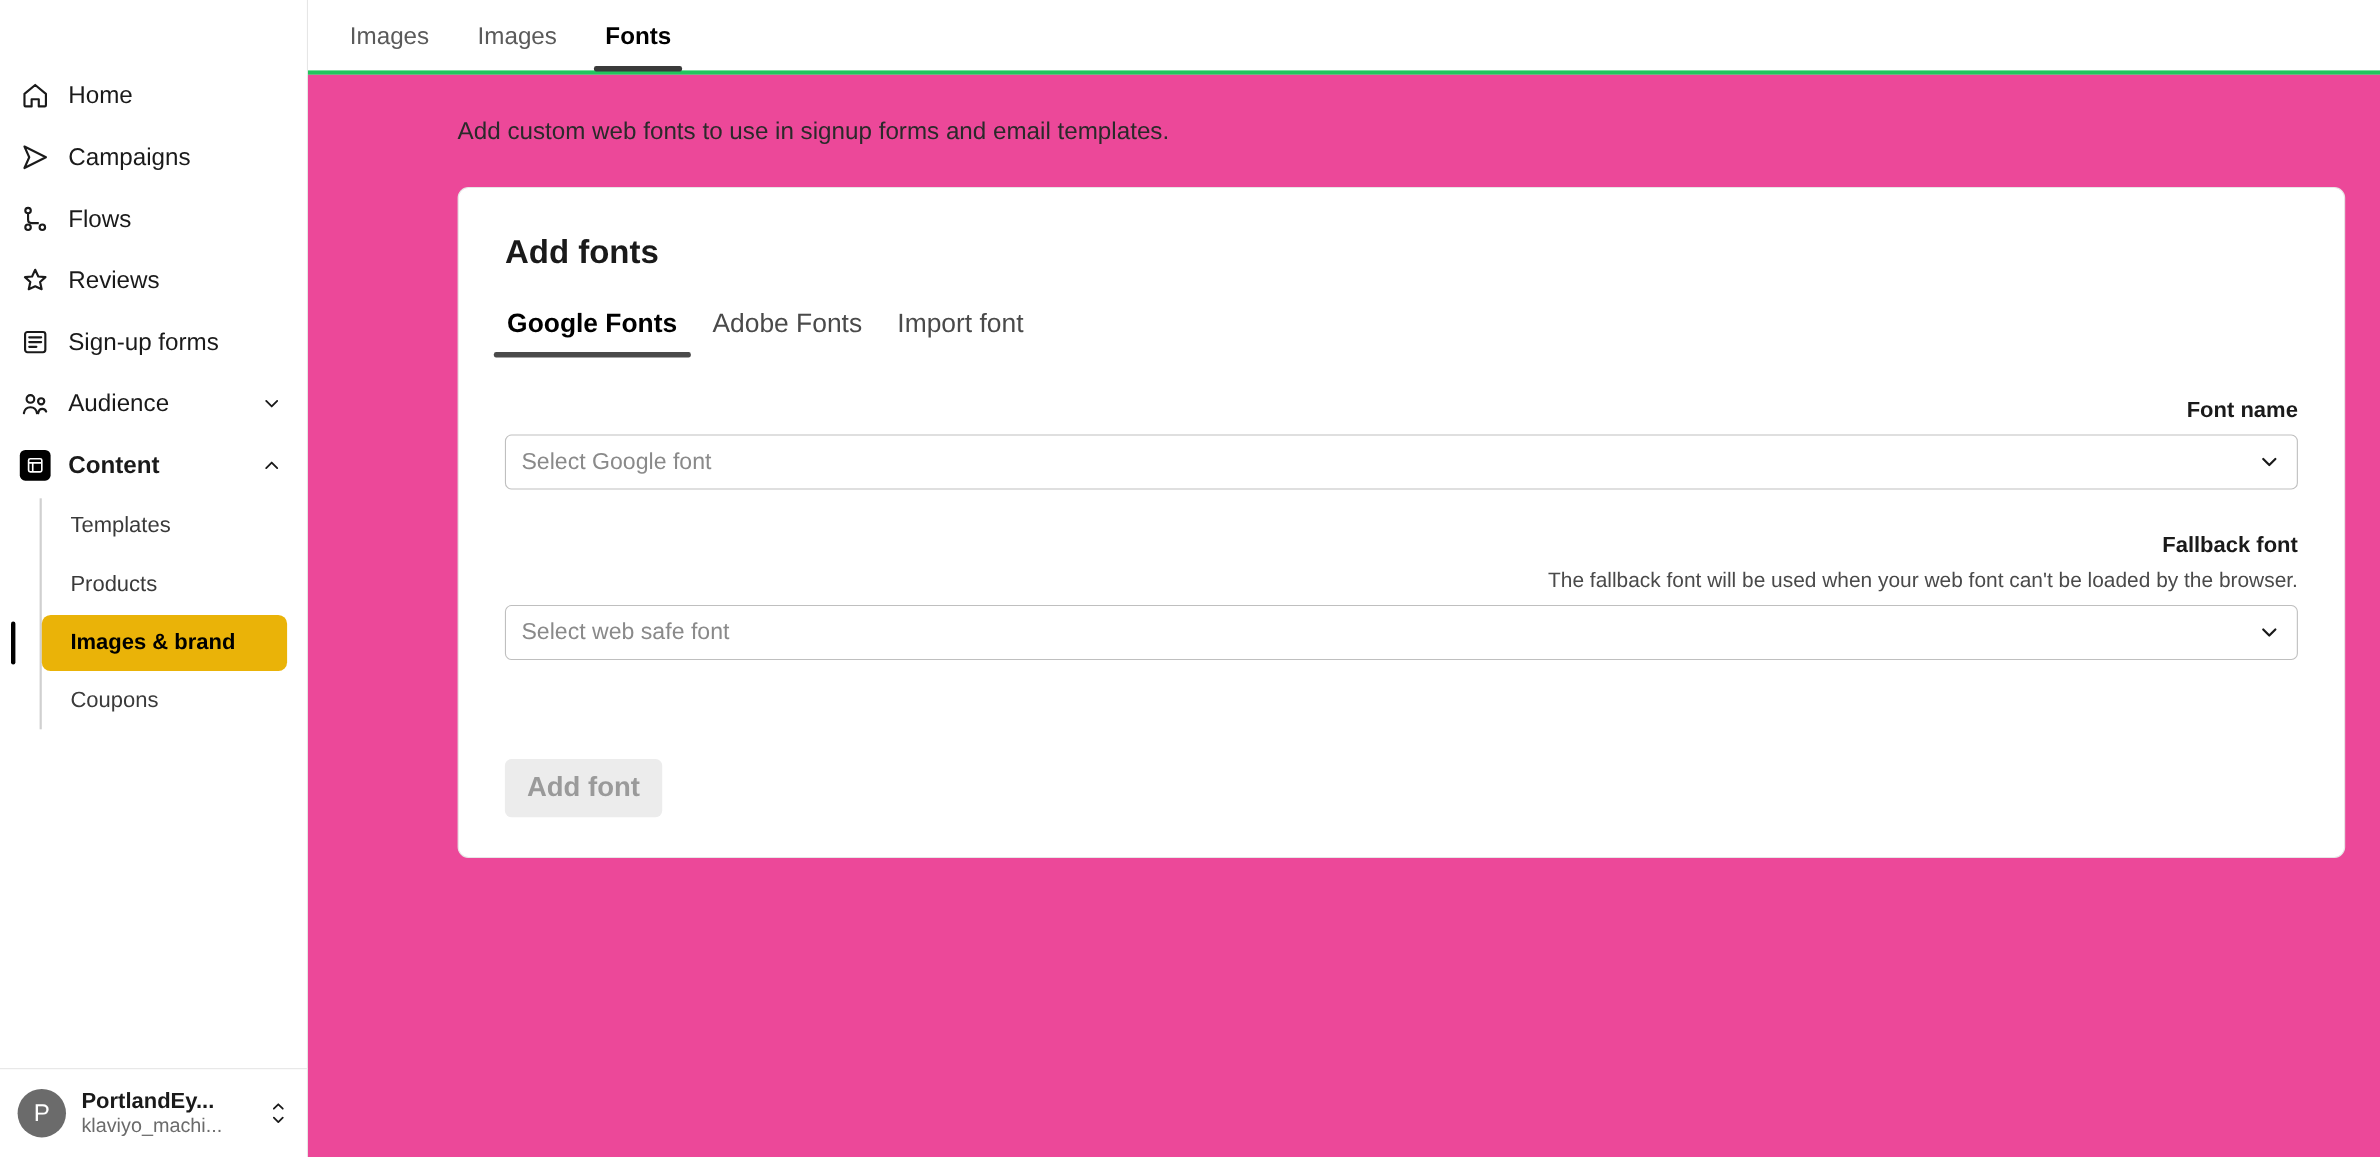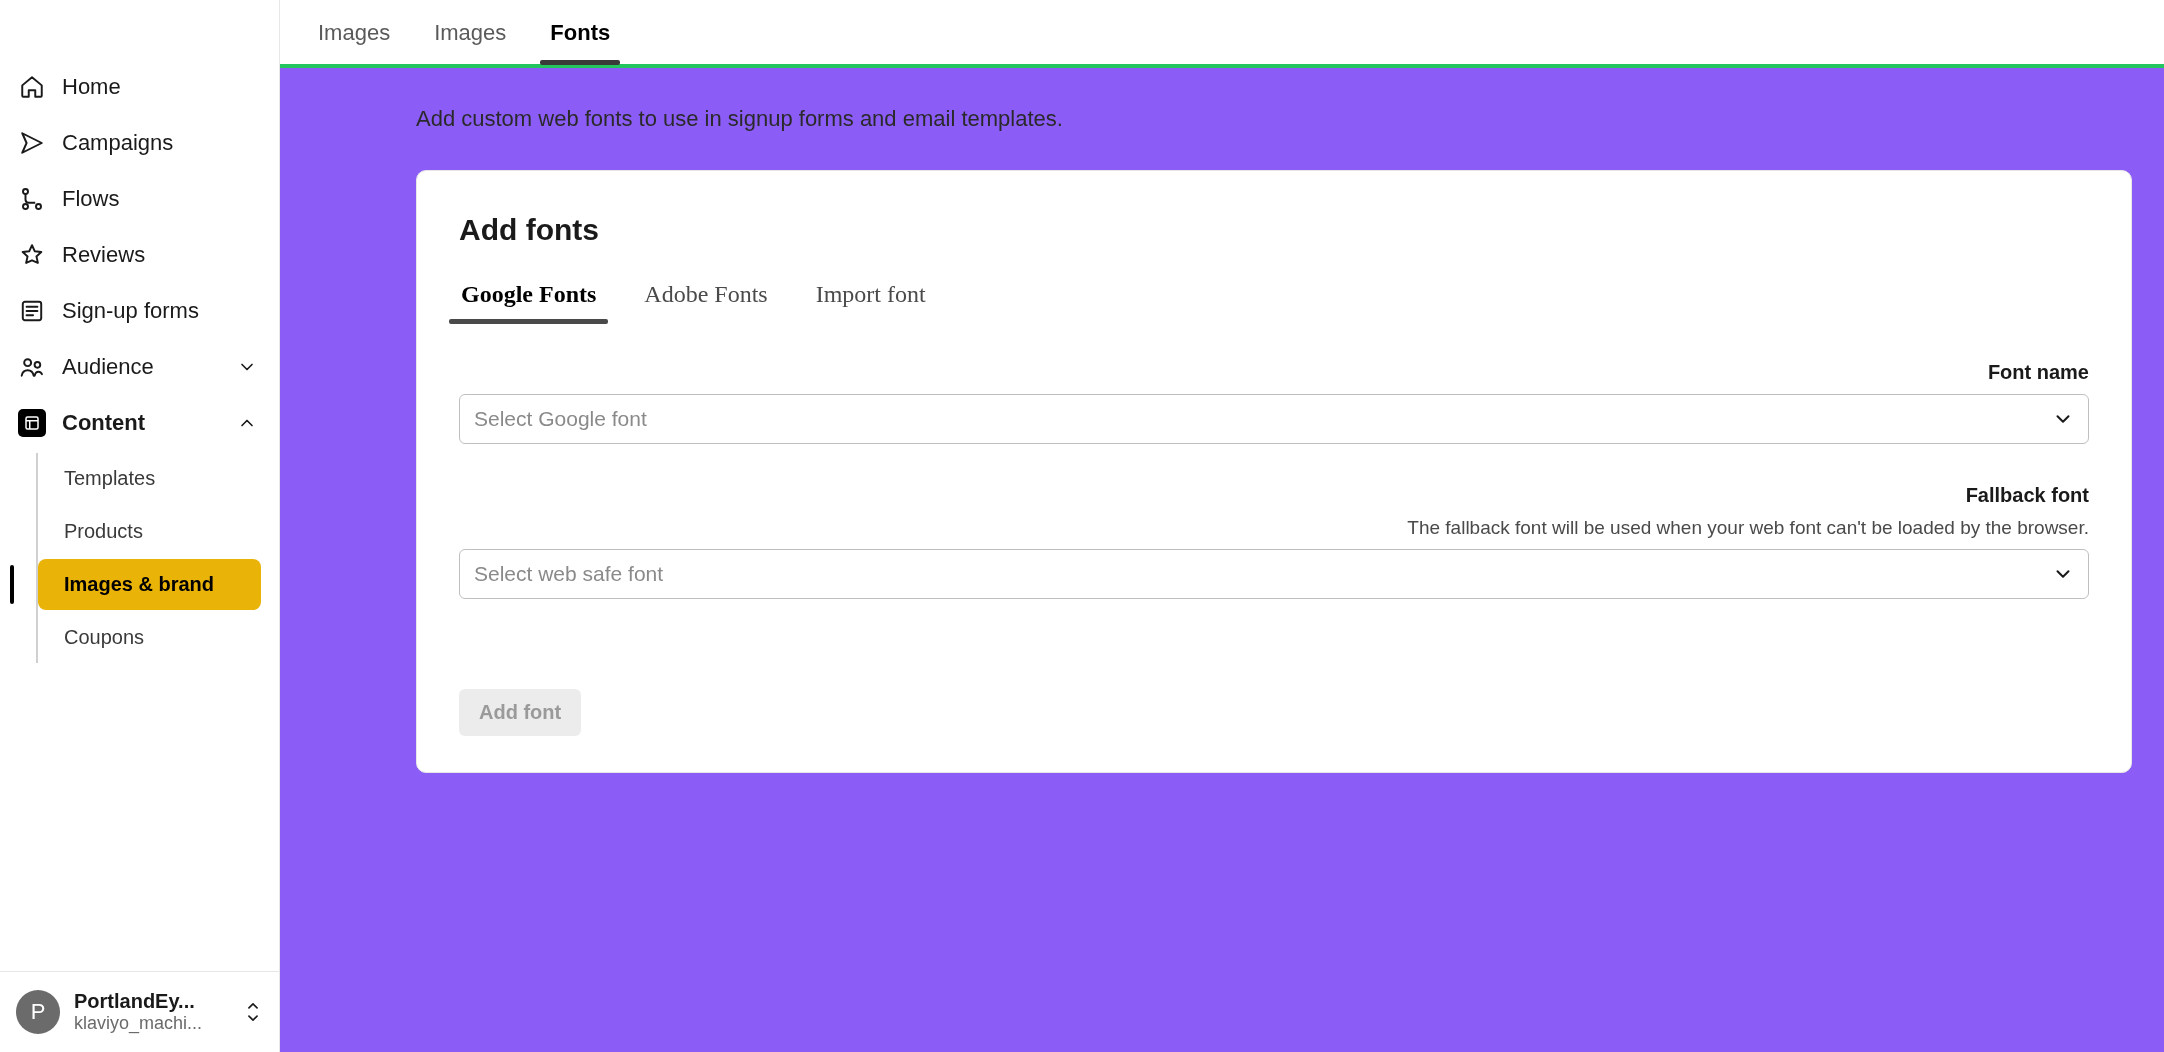--- a/index.html
+++ b/index.html
@@ -114,44 +114,43 @@
   }
   .top-tab.active { color:#000; font-weight:700; }
   .top-tab.active::after {
     content:"";
     position:absolute; left:-8px; right:-8px; bottom:-1px;
     height:5px; background:#3a3a3a; border-radius:2px;
   }
 
   .content-area {
     flex:1;
-    background:#8b5cf6;
+    background:#ec4899;
     padding: 38px 0 12px 0;
     overflow:auto;
   }
   .page-intro {
     font-size: 22px;
     color:#2a2a2a;
     padding: 0 0 38px 136px;
   }
 
   .card {
     background:#fff;
     border:1px solid #e6e6e6;
     border-radius:10px;
     margin: 0 32px 40px 136px;
     padding: 42px 42px 36px 42px;
   }
   .card-title { font-size: 30px; font-weight:800; margin-bottom: 28px; }
 
   .inner-tabs {
-    display:flex; gap: 44px;
+    display:flex; gap: 28px;
     border-bottom: 1px solid transparent;
     margin-bottom: 36px;
-    font-family: Liberation Serif, serif;
   }
   .inner-tab {
     font-size: 24px; color:#4a4a4a;
     padding: 6px 2px 16px 2px;
     cursor:pointer; position:relative;
   }
   .inner-tab.active { color:#000; font-weight:600; }
   .inner-tab.active::after {
     content:""; position:absolute; left:-10px; right:-10px; bottom:0;
     height:5px; background:#4a4a4a; border-radius:2px;
@@ -176,21 +175,21 @@
 
   .field-block { margin-bottom: 40px; text-align: right; }
 
   .add-btn {
     margin-top: 50px;
     background:#ececec;
     color:#9a9a9a;
     border:none;
     border-radius:6px;
     padding: 12px 20px;
-    font-size:20px;
+    font-size:25px;
     font-weight:600;
     cursor:not-allowed;
   }
 
   svg { display:block; }
 </style>
 </head>
 <body>
 
 <aside class="sidebar">

